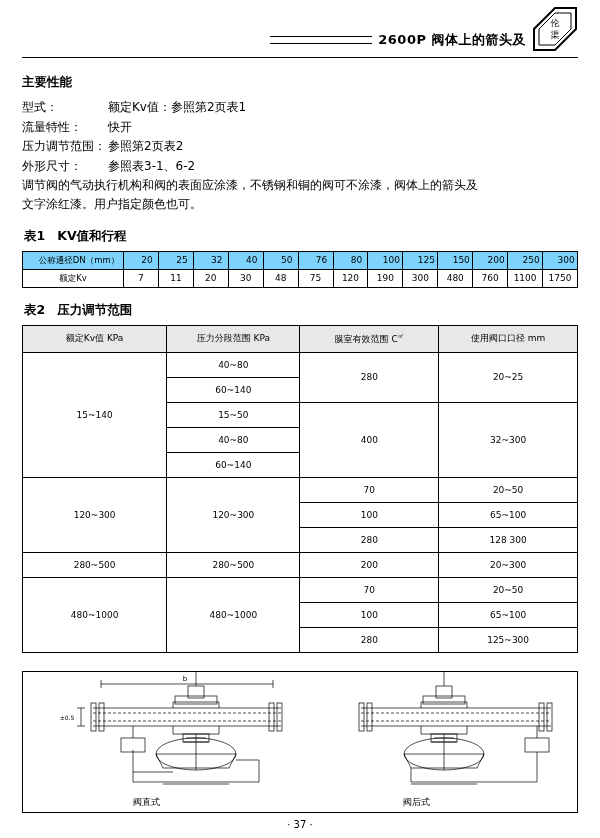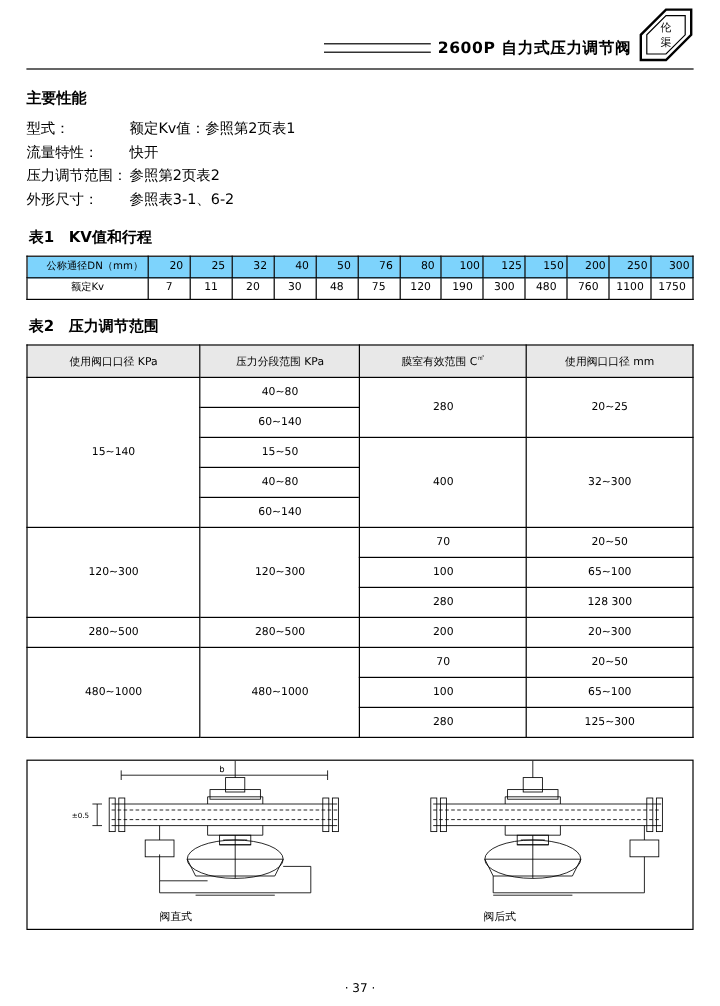--- a/index.html
+++ b/index.html
@@ -183,21 +183,21 @@
   }
 </style>
 </head>
 <body>
 
 <div class="page">
 
   <div class="header">
     <div class="header-band">
       <span class="header-line"></span>
-      <span class="header-title">2600P 自力式压力调节阀</span>
+      <span class="header-title">2600P 阀体上的箭头及</span>
     </div>
     <div class="logo">
       <svg width="46" height="46" viewBox="0 0 46 46">
         <polygon points="23,2 44,2 44,23 23,44 2,44 2,23" fill="none" stroke="#000" stroke-width="2"></polygon>
         <polygon points="23,7 39,7 39,23 23,39 7,39 7,23" fill="none" stroke="#000" stroke-width="1"></polygon>
         <text x="23" y="20" font-size="9" text-anchor="middle" font-family="DejaVu Sans, sans-serif">伦</text>
         <text x="23" y="32" font-size="9" text-anchor="middle" font-family="DejaVu Sans, sans-serif">渠</text>
       </svg>
     </div>
     <div class="header-rule"></div>
@@ -215,20 +215,24 @@
     </div>
     <div class="spec-row">
       <span class="spec-label">压力调节范围：</span>
       <span class="spec-value">参照第2页表2</span>
     </div>
     <div class="spec-row">
       <span class="spec-label">外形尺寸：</span>
       <span class="spec-value">参照表3-1、6-2</span>
     </div>
     <div class="spec-row">
+      <span class="spec-value">
+        <span class="indent2">调节阀的气动执行机构和阀的表面应涂漆，不锈钢和铜的阀可不涂漆，阀体上的箭头及</span>
+        <span class="indent2">文字涂红漆。用户指定颜色也可。</span>
+      </span>
     </div>
   </div>
 
   <div class="table-caption">
     <span class="cap-num">表1</span><span>KV值和行程</span>
   </div>
   <table class="t1">
     <tbody>
       <tr class="shade">
         <td class="rowhead">公称通径DN（mm）</td>
@@ -264,21 +268,21 @@
       </tr>
     </tbody>
   </table>
 
   <div class="table-caption">
     <span class="cap-num">表2</span><span>压力调节范围</span>
   </div>
   <table class="t2">
     <thead>
       <tr>
-        <td class="col1">使用阀口口径 KPa</td>
+        <td class="col1">额定Kv值 KPa</td>
         <td class="col2">压力分段范围 KPa</td>
         <td class="col3"><span>膜室有效范围 C</span><span class="sup">㎡</span></td>
         <td class="col4">使用阀口口径 mm</td>
       </tr>
     </thead>
     <tbody>
       <tr>
         <td class="col1" rowspan="5">15~140</td>
         <td class="col2">40~80</td>
         <td class="col3" rowspan="2">280</td>

